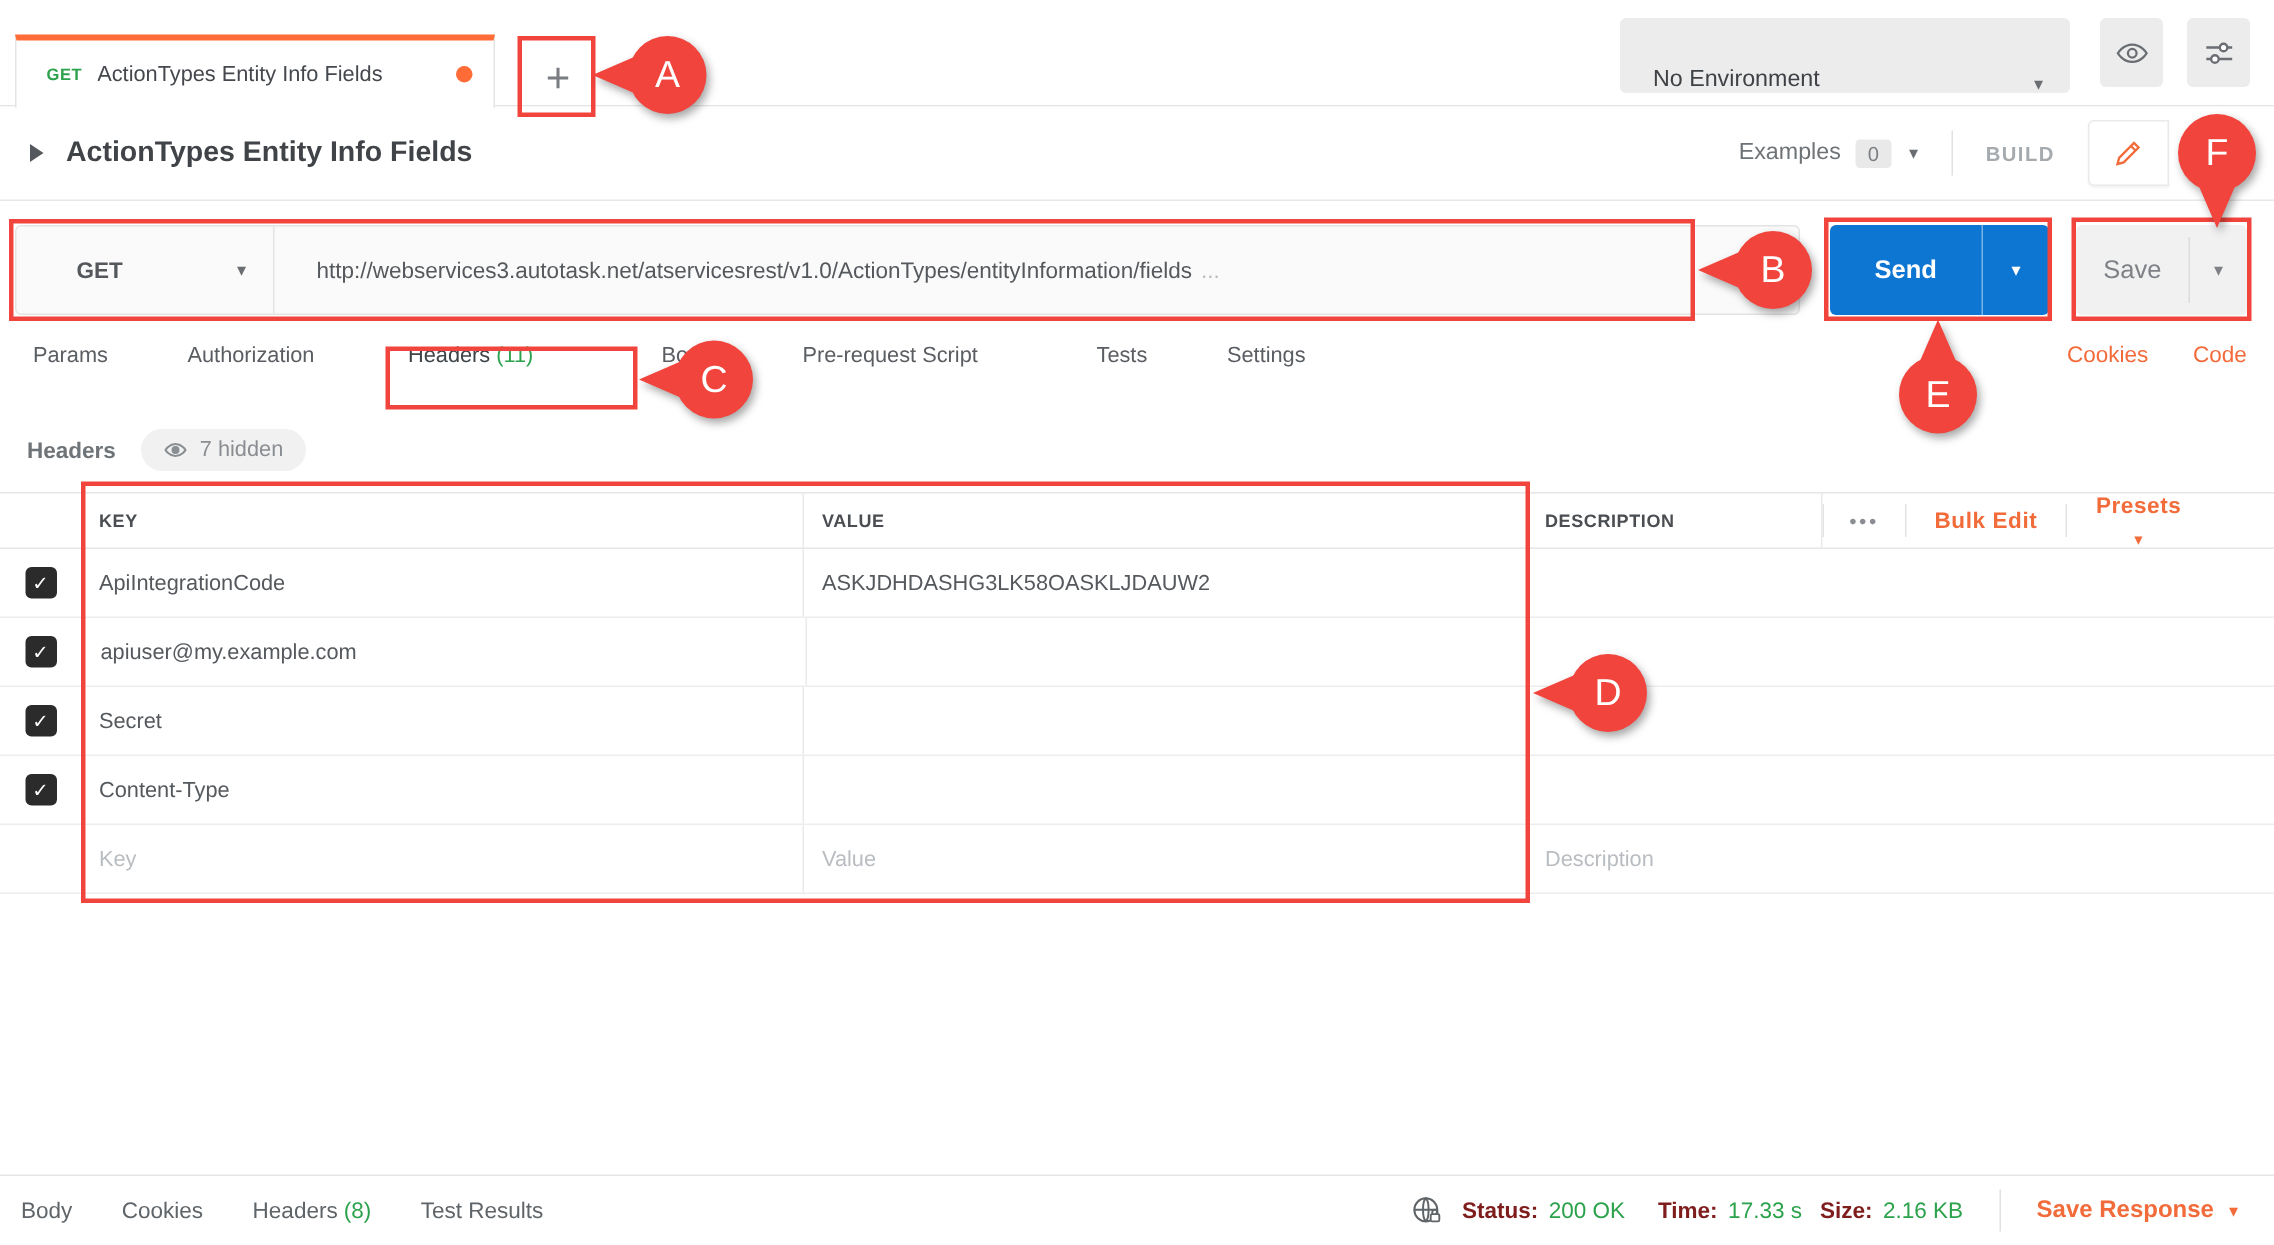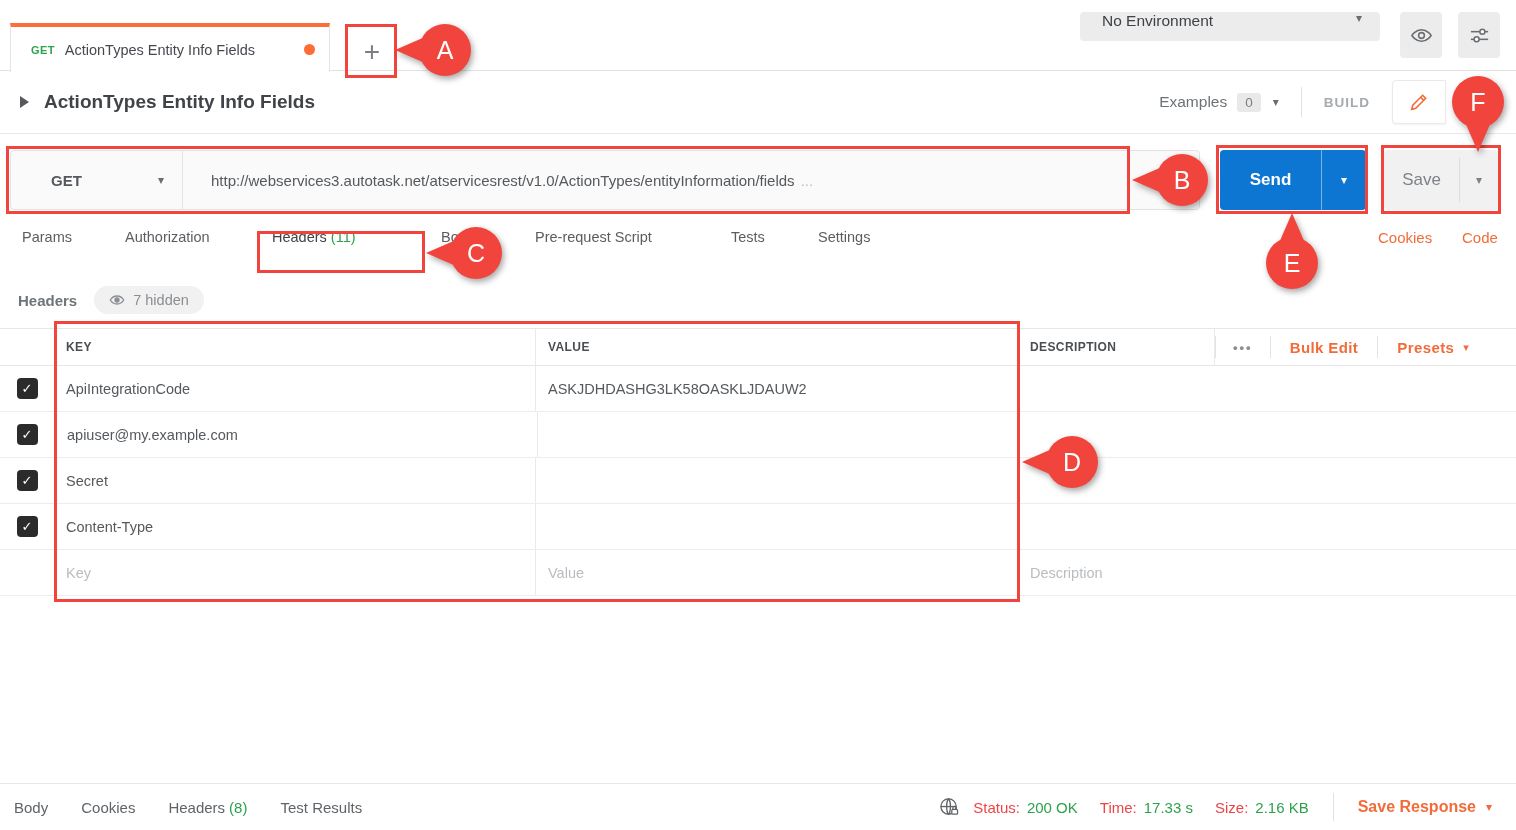--- a/index.html
+++ b/index.html
@@ -13,22 +13,22 @@
   .req-tab {
     position:absolute; left:10px; top:23px; width:320px; height:49px; background:#fff;
     border:1px solid #e5e5e5; border-bottom:none; border-top:4px solid #ff6c37;
     display:flex; align-items:center; padding:0 14px 0 20px; z-index:2;
   }
   .method-chip { color:#2ca24c; font-weight:bold; font-size:11px; letter-spacing:.4px; margin-right:10px; }
   .req-tab-title { font-size:14.5px; color:#45494e; white-space:nowrap; overflow:hidden; }
   .tab-dot { margin-left:auto; width:11px; height:11px; border-radius:50%; background:#ff6c37; }
   .newtab-btn { position:absolute; left:351px; top:31px; width:42px; height:42px; display:flex; align-items:center; justify-content:center; font-size:28px; font-weight:300; color:#7a7e82; cursor:pointer; }
   .env-select {
-    position:absolute; left:1080px; top:12px; width:300px; height:29px; background:#ececec; border-radius:4px;
-    display:flex; align-items:flex-start; padding:0 18px 0 22px; font-size:15.5px; color:#3e4246; cursor:pointer;
+    position:absolute; left:1080px; top:12px; width:300px; height:50px; background:#ececec; border-radius:4px;
+    display:flex; align-items:flex-end; padding:0 18px 0 22px; font-size:15.5px; color:#3e4246; cursor:pointer;
   }
   .env-select .caret { margin-left:auto; }
   .caret { font-size:12px; color:#6a6e72; line-height:1; }
   .icon-btn { position:absolute; top:12px; width:42px; height:46px; background:#ececec; border-radius:4px; display:flex; align-items:center; justify-content:center; cursor:pointer; }
   .icon-btn.eye { left:1400px; }
   .icon-btn.sliders { left:1458px; }
   
   .titlerow { position:absolute; left:0; top:71px; width:100%; height:63px; border-bottom:1px solid #e8e8e8; display:flex; align-items:center; padding:0 70px 0 20px; background:#fff; }
   .disclosure { width:0; height:0; border-left:9px solid #55595d; border-top:6px solid transparent; border-bottom:6px solid transparent; cursor:pointer; }
   .page-title { font-size:19px; font-weight:700; color:#404448; margin-left:15px; }
@@ -68,32 +68,32 @@
   .thead { height:38px; border-top:1px solid #e6e6e6; border-bottom:1px solid #e6e6e6; display:flex; align-items:center; position:relative; font-size:12px; font-weight:700; letter-spacing:.4px; color:#4a4e52; }
   .c1 { width:55px; height:100%; display:flex; align-items:center; justify-content:center; border-right:1px solid #eaeaea; }
   .c2 { width:481px; height:100%; display:flex; align-items:center; padding-left:11px; border-right:1px solid #eaeaea; }
   .c3 { width:483px; height:100%; display:flex; align-items:center; padding-left:12px; border-right:1px solid #eaeaea; }
   .c4 { width:196px; height:100%; display:flex; align-items:center; padding-left:11px; }
   .thead .c4 { border-right:1px solid #eaeaea; }
   .head-actions { position:absolute; left:1215px; right:0; top:0; height:100%; display:flex; align-items:center; }
   .hsep { width:1px; height:22px; background:#e4e4e4; }
   .dots { padding:0 17px; color:#8a8e92; font-size:13px; letter-spacing:2px; cursor:pointer; }
   .bulkedit { padding:0 19px; color:#f26b3a; font-size:15px; cursor:pointer; }
-  .presets { padding:0 19px; color:#f26b3a; font-size:15px; display:flex; align-items:center; gap:9px; cursor:pointer; }
+  .presets { padding:0 19px; color:#f26b3a; font-size:15px; display:flex; align-items:center; gap:9px; cursor:pointer;flex-direction:column; }
   .presets .caret { color:#f26b3a; font-size:11px; }
   .trow { height:46px; display:flex; align-items:stretch; border-bottom:1px solid #ededed; font-size:14.5px; color:#55595d; }
   .checkbox { width:21px; height:21px; background:#2b2b2b; border-radius:4px; color:#fff; display:flex; align-items:center; justify-content:center; font-size:13px; font-weight:bold; cursor:pointer; align-self:center; }
   .trow.placeholder { color:#b9bdc1; }
   
   .bottombar { position:absolute; left:0; top:783px; width:100%; height:47px; border-top:1px solid #e6e6e6; display:flex; align-items:center; font-size:15px; color:#5f6468; background:#fff; }
   .bb-left { display:flex; align-items:center; gap:33px; padding-left:14px; }
   .bb-tab { cursor:pointer; white-space:nowrap; }
   .bb-tab .count { color:#2ca24c; margin-left:4px; }
   .bb-right { margin-left:auto; display:flex; align-items:center; gap:12px; padding-right:24px; }
-  .stat-lbl { color:#ef4444; }
+  .stat-lbl { color:#7f1d1d;font-weight:bold; }
   .stat-val { color:#2ca24c; }
   .bb-sep { width:1px; height:28px; background:#e2e2e2; margin:0 12px; }
   .save-response { color:#f26b3a; font-weight:600; font-size:16px; display:flex; align-items:center; gap:10px; cursor:pointer; }
   .save-response .caret { color:#f26b3a; font-size:12px; }
   .pair { display:flex; align-items:center; gap:7px; }
   
   .rbox { position:absolute; border:3px solid #f1443c; z-index:20; pointer-events:none; }
   #box-a { left:345px; top:24px;  width:52px;  height:54px; }
   #box-b { left:6px;   top:146px; width:1124px; height:68px; }
   #box-c { left:257px; top:231px; width:168px; height:42px; }
@@ -289,21 +289,21 @@
           <rect x="14.4" y="14" width="6" height="5" rx="1" fill="#fff" stroke-width="1.3"></rect>
         </svg>
       <span class="pair">
           <span class="stat-lbl">Status:</span>
           <span class="stat-val">200 OK</span>
         </span>
       <span class="pair" style="margin-left:10px">
           <span class="stat-lbl">Time:</span>
           <span class="stat-val">17.33 s</span>
         </span>
-      <span class="pair" style="margin-left:10px">
+      <span class="pair" style="">
           <span class="stat-lbl">Size:</span>
           <span class="stat-val">2.16 KB</span>
         </span>
       <span class="bb-sep"></span>
       <span class="save-response">
         <span>Save Response</span>
         <span class="caret">▾</span>
       </span>
     </div>
   </div>

